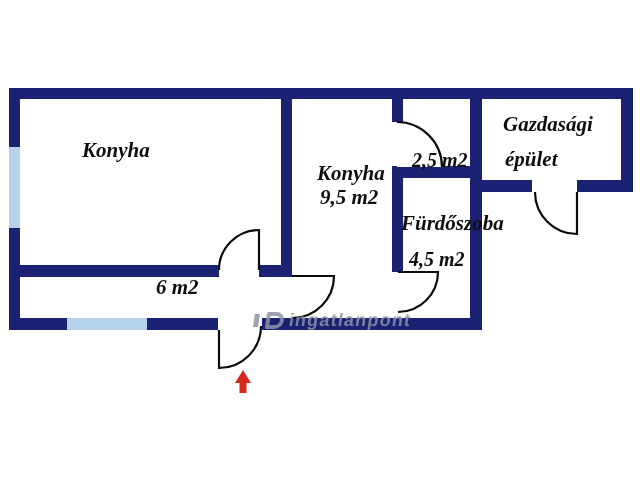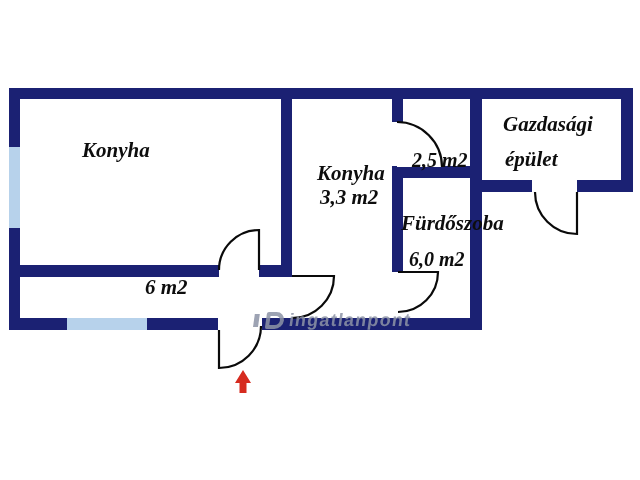--- a/index.html
+++ b/index.html
@@ -81,28 +81,28 @@
 
     <path class="pie" d="M577,192 L577,234 A42 42 0 0 1 535,192 Z"></path>
     <path class="door" d="M577,192 L577,234 A42 42 0 0 1 535,192"></path>
 
     <path class="arrow" d="M243,370 L251,383 L246.5,383 L246.5,393 L239.5,393 L239.5,383 L235,383 Z"></path>
   </svg>
 
   <div class="lbl" style="left:82px;top:139px;">Konyha</div>
 
   <div class="lbl" style="left:317px;top:162px;">Konyha</div>
-  <div class="lbl" style="left:320px;top:186px;">3,3 m2</div>
+  <div class="lbl" style="left:320px;top:186px;">9,5 m2</div>
 
   <div class="lbl small" style="left:412px;top:114px;">2,5 m2</div>
 
   <div class="lbl" style="left:401px;top:188px;margin-top:24px;">Fürdőszoba</div>
-  <div class="lbl small" style="left:409px;top:213px;">6,0 m2</div>
+  <div class="lbl small" style="left:409px;top:213px;">4,5 m2</div>
 
-  <div class="lbl" style="left:145px;top:276px;">6 m2</div>
+  <div class="lbl" style="left:156px;top:276px;">6 m2</div>
 
   <div class="lbl" style="left:503px;top:113px;">Gazdasági</div>
   <div class="lbl" style="left:505px;top:136px;margin-top:12px;">épület</div>
 
   <div class="watermark">
     <span class="wm-bar"></span>
     <span class="wm-d"></span>
     <span class="wm-text">ingatlanpont</span>
   </div>
 

